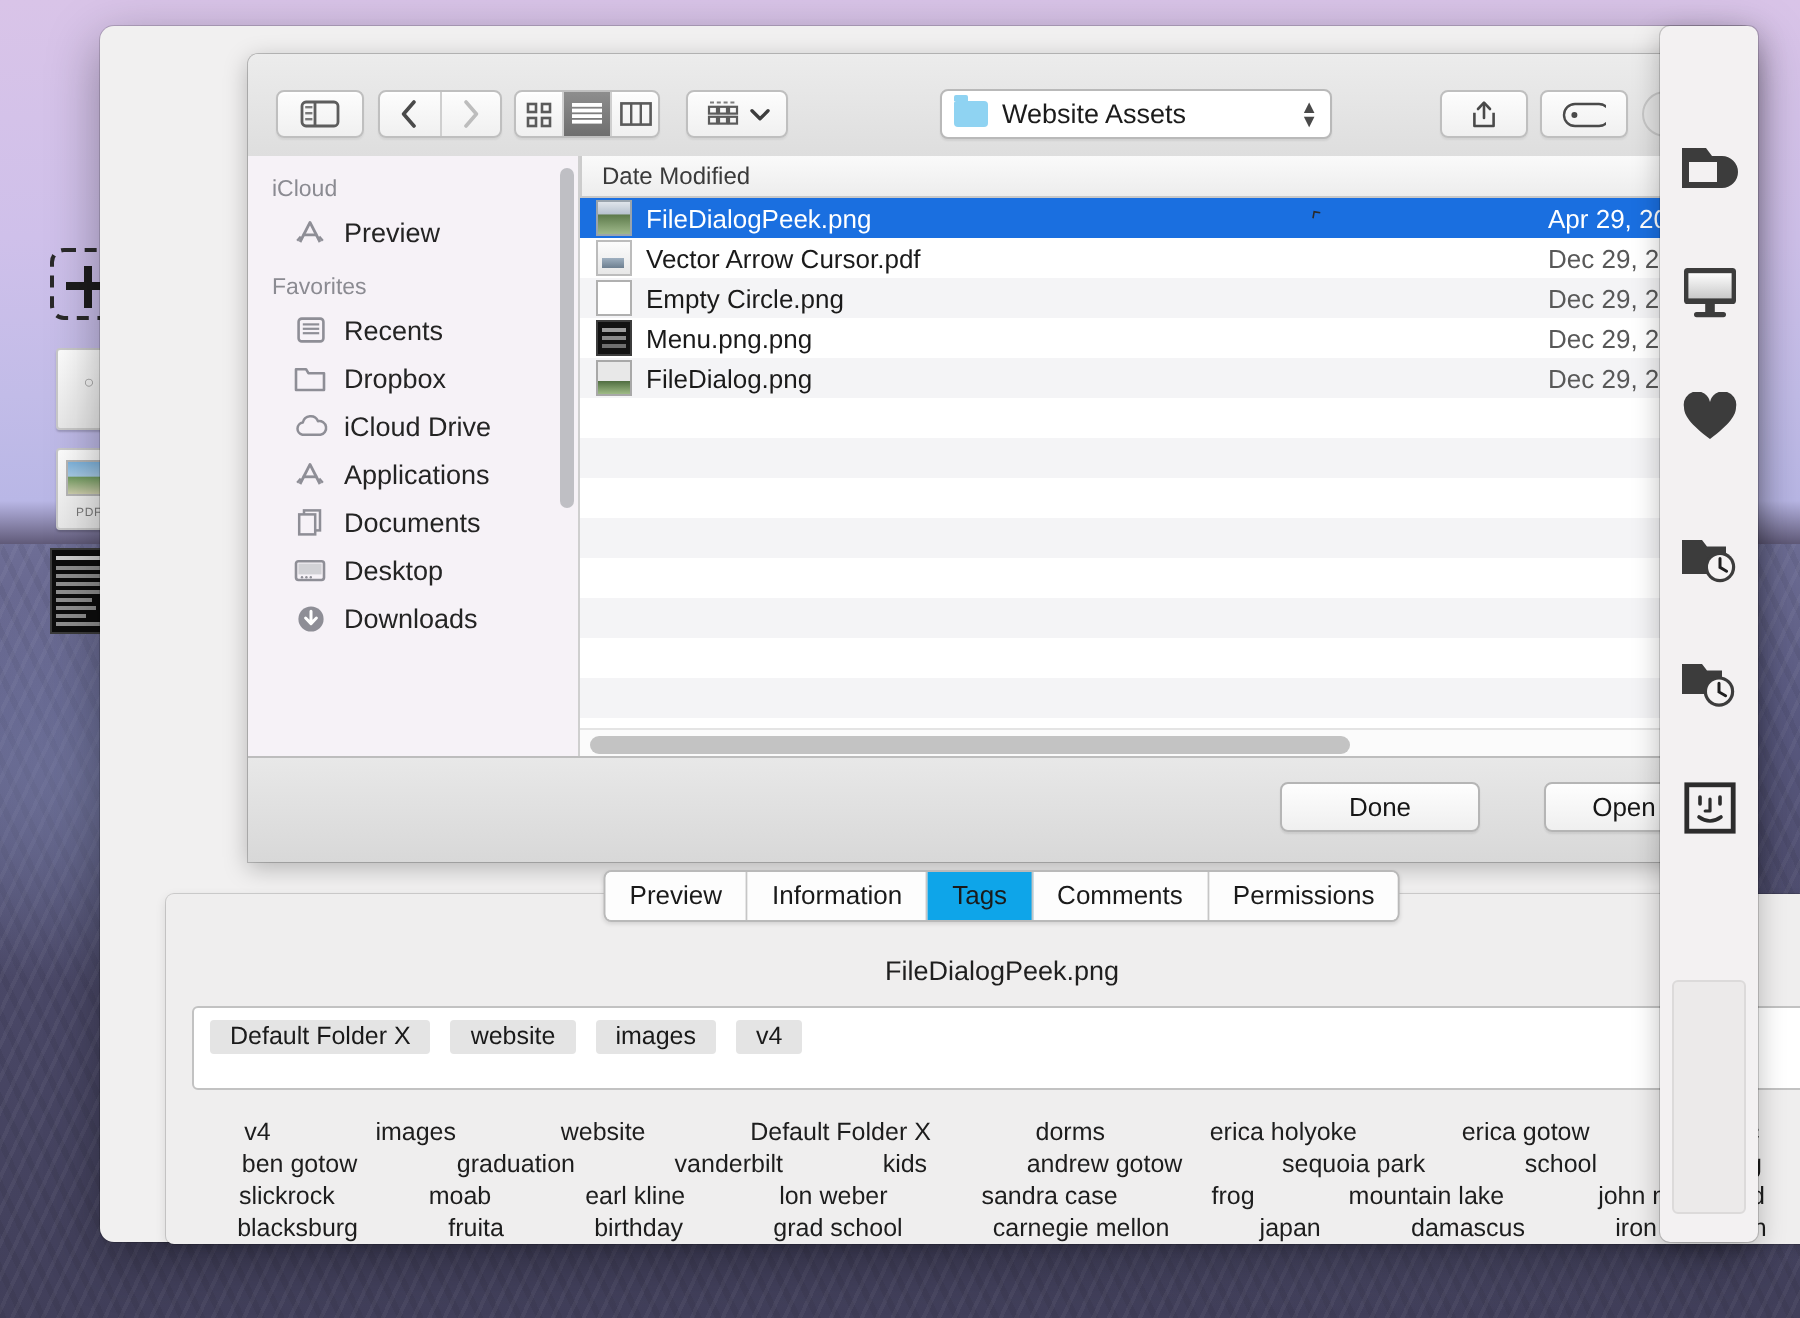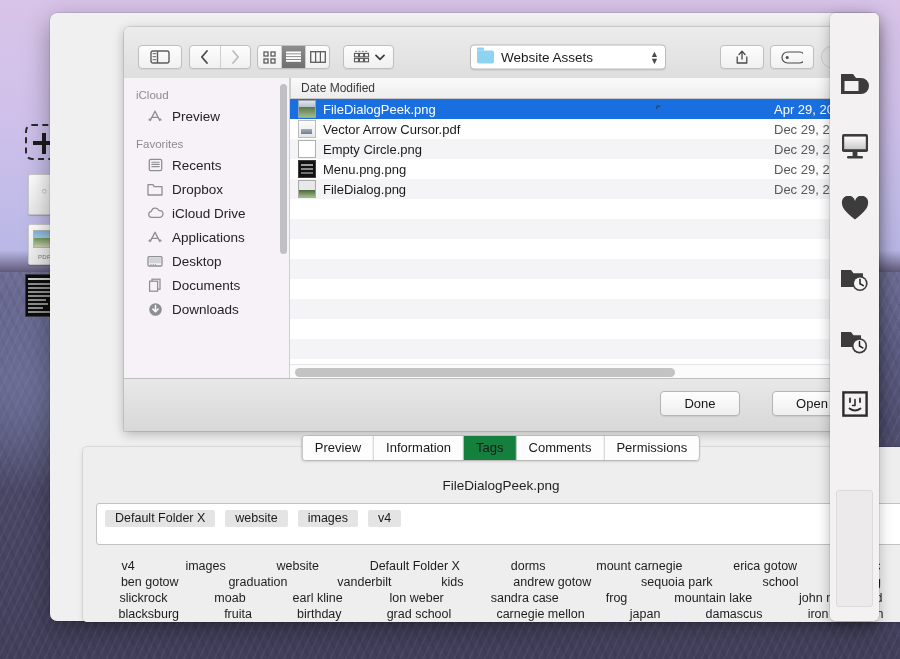--- a/index.html
+++ b/index.html
@@ -399,21 +399,21 @@
     height: 25px;
     background: linear-gradient(to bottom,#fefefe,#efefef);
     border: 1px solid #b5b5b5;
     border-radius: 4px;
     font-size: 13px;
     color: #161616;
     display:flex; align-items:center; justify-content:center;
     box-shadow: 0 1px 1px rgba(0,0,0,.08);
     box-sizing: border-box;
   }
-  #btn-done { right: 134px; width: 80px; }
+  #btn-done { right: 134px; width: 100px; }
   #btn-open { right: 22px;  width: 80px; }
 
   
   #info-pane {
     position: absolute;
     left: 33px;
     top: 434px;
     width: 836px;
     height: 175px;
     background: #efeeee;
@@ -433,21 +433,21 @@
     box-shadow: 0 1px 2px rgba(0,0,0,.12);
   }
   .tab {
     font-size: 13px;
     color: #1a1a1a;
     padding: 4px 12px 5px;
     border-right: 1px solid #c6c6c6;
     background: #fdfdfd;
   }
   .tab:last-child { border-right: none; }
-  .tab.active { background: #15803d; }
+  .tab.active { background: #0ea5e9; }
   #pane-title {
     position: absolute;
     left: 0; right: 0; top: 31px;
     text-align: center;
     font-size: 13.5px;
     color: #1f1f1f;
   }
   #tag-field {
     position: absolute;
     left: 13px; top: 56px;
@@ -712,39 +712,39 @@
                 <line x1="4.4" y1="8.4" x2="11.6" y2="8.4" stroke="#8e8e96" stroke-width="1.4"></line>
                 <line x1="1.6" y1="11.4" x2="3.4" y2="9.3" stroke="#8e8e96" stroke-width="1.2"></line>
                 <line x1="14.4" y1="11.4" x2="12.6" y2="9.3" stroke="#8e8e96" stroke-width="1.2"></line>
               </svg>
             </span>
             <span>Applications</span>
           </div>
 
           <div class="side-item">
             <span class="sicon">
+              <svg width="15" height="14" viewBox="0 0 15 14">
+                <rect x="4" y="1.2" width="8" height="10" fill="none" stroke="#8e8e96" stroke-width="1.25"></rect>
+                <rect x="1.6" y="3.2" width="8" height="10" fill="#f6f2f7" stroke="#8e8e96" stroke-width="1.25"></rect>
+              </svg>
+            </span>
+            <span>Documents</span>
+          </div>
+
+          <div class="side-item">
+            <span class="sicon">
               <svg width="16" height="13" viewBox="0 0 16 13">
                 <rect x="1" y="1.6" width="14" height="9.4" rx="1.2" fill="none" stroke="#8e8e96" stroke-width="1.3"></rect>
                 <rect x="2.2" y="2.8" width="11.6" height="5.4" fill="#d2d2d6"></rect>
                 <circle cx="4" cy="9.6" r="0.6" fill="#8e8e96"></circle>
                 <circle cx="6.2" cy="9.6" r="0.6" fill="#8e8e96"></circle>
                 <circle cx="8.4" cy="9.6" r="0.6" fill="#8e8e96"></circle>
               </svg>
             </span>
             <span>Desktop</span>
-          </div>
-
-          <div class="side-item">
-            <span class="sicon">
-              <svg width="15" height="14" viewBox="0 0 15 14">
-                <rect x="4" y="1.2" width="8" height="10" fill="none" stroke="#8e8e96" stroke-width="1.25"></rect>
-                <rect x="1.6" y="3.2" width="8" height="10" fill="#f6f2f7" stroke="#8e8e96" stroke-width="1.25"></rect>
-              </svg>
-            </span>
-            <span>Documents</span>
           </div>
 
           <div class="side-item">
             <span class="sicon">
               <svg width="15" height="15" viewBox="0 0 15 15">
                 <circle cx="7.5" cy="7.5" r="6.3" fill="#8e8e96"></circle>
                 <path d="M7.5 3.6 L7.5 9.4 M4.8 7 L7.5 9.8 L10.2 7" fill="none" stroke="#fff" stroke-width="1.5" stroke-linecap="round" stroke-linejoin="round"></path>
               </svg>
             </span>
             <span>Downloads</span>
@@ -841,21 +841,21 @@
         <span class="tag-chip">v4</span>
       </div>
 
       <div id="tag-cloud">
         <div class="cloud-row">
           <span>v4</span>
           <span>images</span>
           <span>website</span>
           <span>Default Folder X</span>
           <span>dorms</span>
-          <span>mount carnegie</span>
+          <span>erica holyoke</span>
           <span>erica gotow</span>
           <span>music</span>
         </div>
         <div class="cloud-row">
           <span>ben gotow</span>
           <span>graduation</span>
           <span>vanderbilt</span>
           <span>kids</span>
           <span>andrew gotow</span>
           <span>sequoia park</span>

